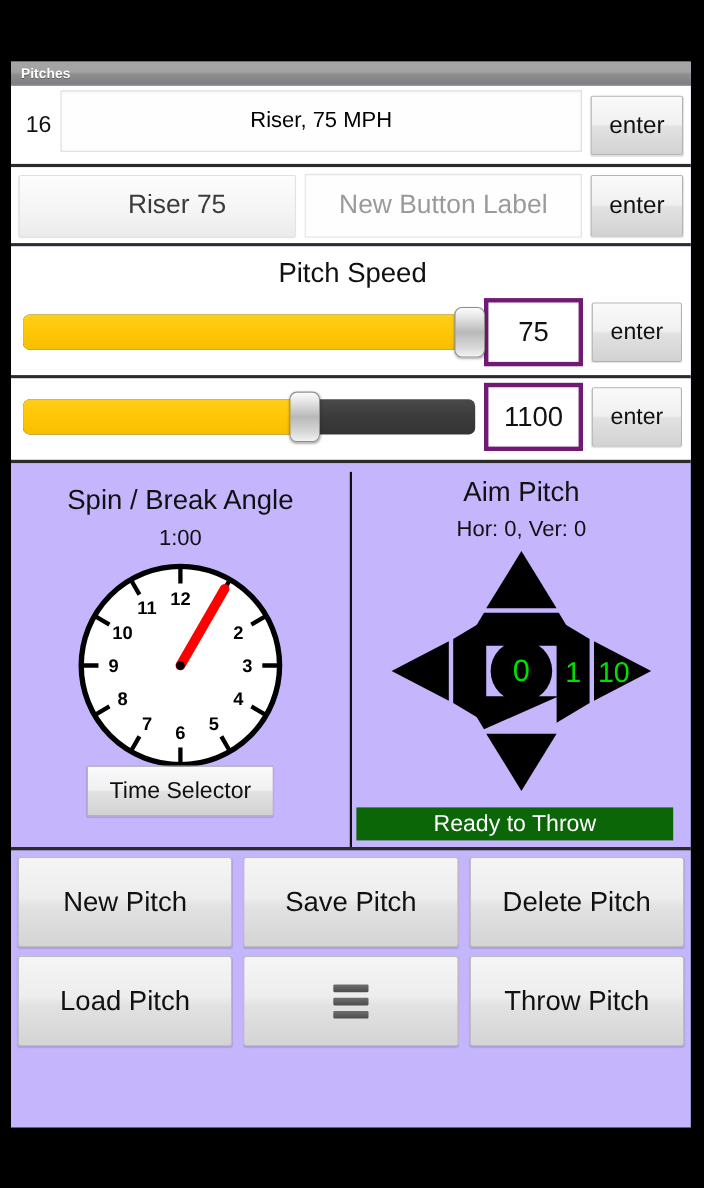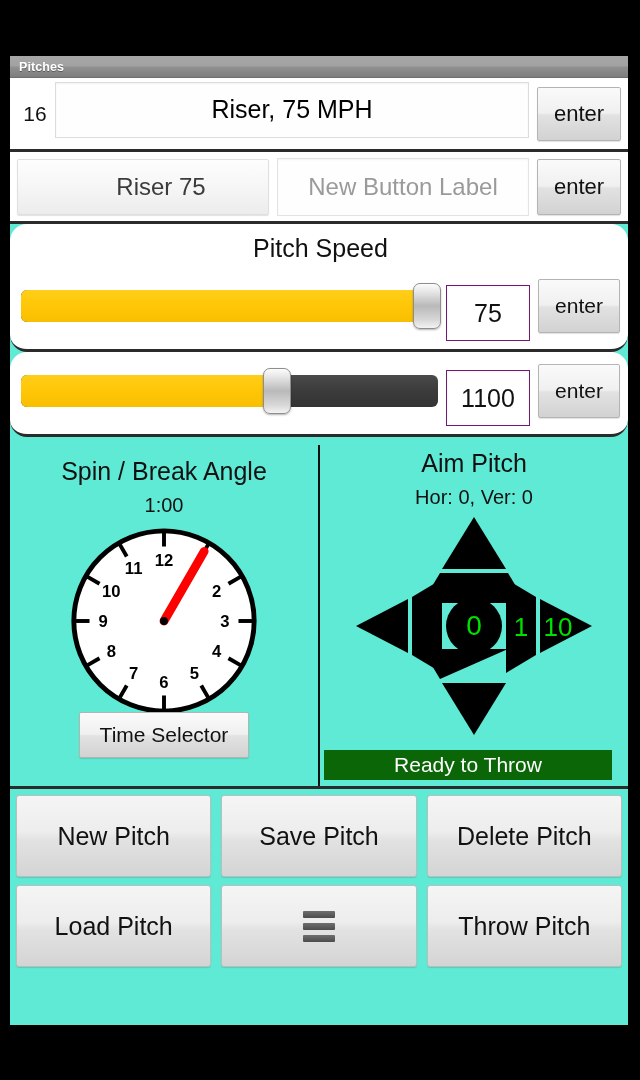--- a/index.html
+++ b/index.html
@@ -1,20 +1,20 @@
 <!DOCTYPE html>
 <html><head>
 <meta charset="utf-8">
 <style>
   html,body{margin:0;padding:0;background:#000;}
   body{width:640px;height:1080px;overflow:hidden;font-family:"Liberation Sans",sans-serif;}
 
   #screen{
     position:absolute; left:10px; top:56px; width:618px; height:969px;
-    background:#5eead4;
+    background:#c4b5fd;
   }
 
   
   .titlebar{
     height:22px; width:100%;
     background:linear-gradient(to bottom,#a6a6a6 0%,#a2a2a2 45%,#8f8f8f 55%,#7e7e7e 100%);
     display:flex; align-items:center;
     border-bottom:1px solid #6e6e6e;
     box-sizing:border-box;
   }
@@ -29,21 +29,21 @@
 
   
   .row-name{ display:flex; align-items:center; height:74px; padding:0 7px; }
   .idx{ font-size:21px; color:#111; width:36px; text-align:center; flex:0 0 auto;}
   .txtfield{
     flex:1 1 auto; height:54px; margin:0 8px 8px 2px;
     background:#fefefe;
     border:1px solid #dcdcdc;
     box-shadow:inset 0 1px 2px rgba(0,0,0,.05);
     display:flex; align-items:center; justify-content:center;
-    font-size:25px; color:#000;
+    font-size:20px; color:#000;
   }
 
   .btn{
     background:linear-gradient(to bottom,#fafafa 0%,#f0f0f0 48%,#e2e2e2 52%,#d2d2d2 100%);
     border:1px solid #b4b4b4;
     border-radius:2px;
     box-shadow:0 1px 1px rgba(0,0,0,.12);
     display:flex; align-items:center; justify-content:center;
     color:#111; cursor:pointer; box-sizing:border-box;
     font-family:"Liberation Sans",sans-serif;
@@ -61,21 +61,21 @@
   .lblfield{
     flex:1 1 auto; height:56px;
     background:#fefefe; border:1px solid #e3e3e3;
     box-shadow:inset 0 1px 2px rgba(0,0,0,.04);
     display:flex; align-items:center; justify-content:center;
     font-size:24px; color:#9a9a9a;
   }
   .btn-enter2{ width:84px; height:56px; font-size:22px; flex:0 0 auto;}
 
   
-  .slidersec{ padding:4px 0 8px 3px;border-radius:17px; }
+  .slidersec{ padding:4px 0 8px 3px; }
   .sl-title{ text-align:center; font-size:25px; color:#111; padding:6px 0 8px 0; }
   .sl-row{ display:flex; align-items:center; padding:0 8px; gap:0; }
   .track-wrap{ flex:1 1 auto; position:relative; height:46px; margin-right:8px;}
   .track{
     position:absolute; left:0; right:0; top:7px; height:32px;
     background:linear-gradient(to bottom,#4a4a4a 0%,#3b3b3b 50%,#343434 100%);
     border-radius:6px;
   }
   .fill{
     position:absolute; left:0; top:7px; height:32px;
@@ -84,24 +84,24 @@
   }
   .thumb{
     position:absolute; top:0; width:28px; height:46px;
     background:linear-gradient(to bottom,#fcfcfc 0%,#e6e6e6 18%,#b9b9b9 50%,#d8d8d8 82%,#f3f3f3 100%);
     border:1px solid #8e8e8e; border-radius:7px;
     box-shadow:0 1px 2px rgba(0,0,0,.3);
     box-sizing:border-box;
   }
   .numfield{
     width:82px; height:54px; flex:0 0 auto;
-    background:#fff; border:1px solid #701a75;
+    background:#fff; border:4px solid #701a75;
     box-shadow:inset 0 1px 2px rgba(0,0,0,.05);
     display:flex; align-items:center; justify-content:center;
-    font-size:25px; color:#111; margin-right:8px;margin-top:14px;
+    font-size:25px; color:#111; margin-right:8px;
   }
   .btn-enter3{ width:82px; height:54px; font-size:21px; flex:0 0 auto;}
 
   
   .panels{ display:flex; height:352px; border-bottom:3px solid #2b2b2b; box-sizing:border-box;}
   .panel-l{ width:310px; border-right:2px solid #111; box-sizing:border-box; position:relative;margin-top:8px;}
   .panel-r{ flex:1 1 auto; position:relative; }
   .p-title{ text-align:center; font-size:25px; color:#111; padding-top:12px;}
   .p-sub{ text-align:center; font-size:20px; color:#111; padding-top:8px;}
 

